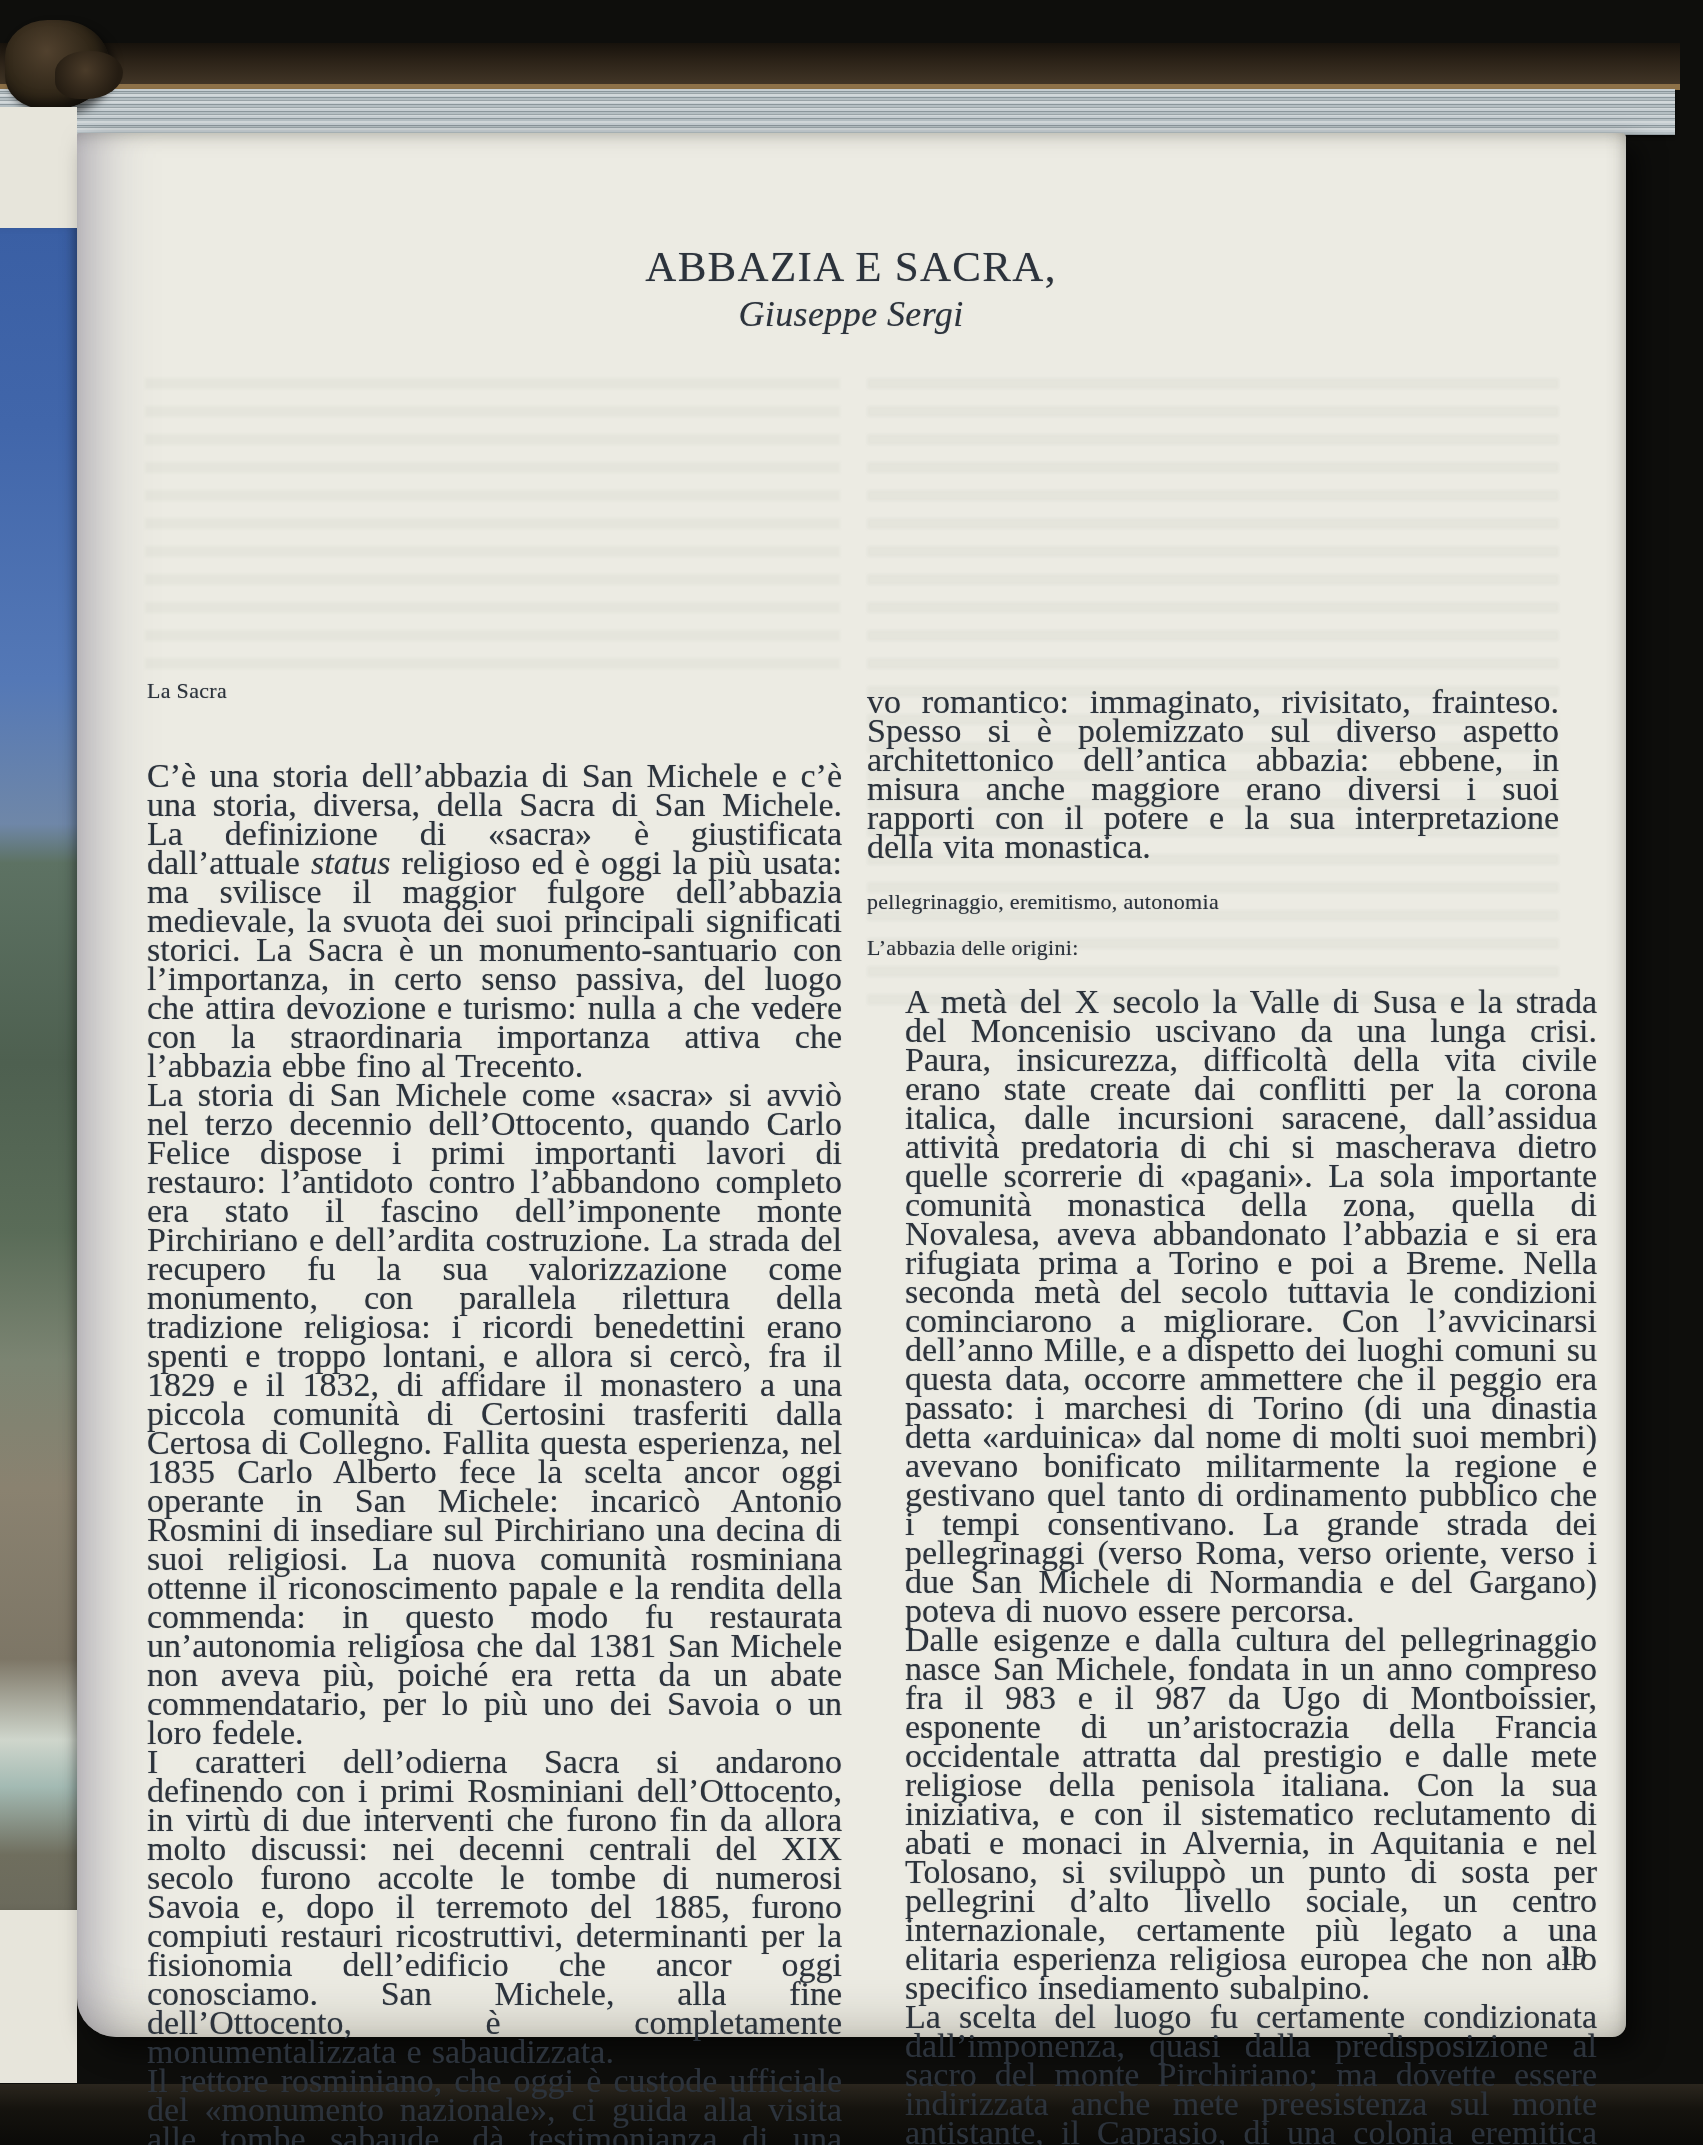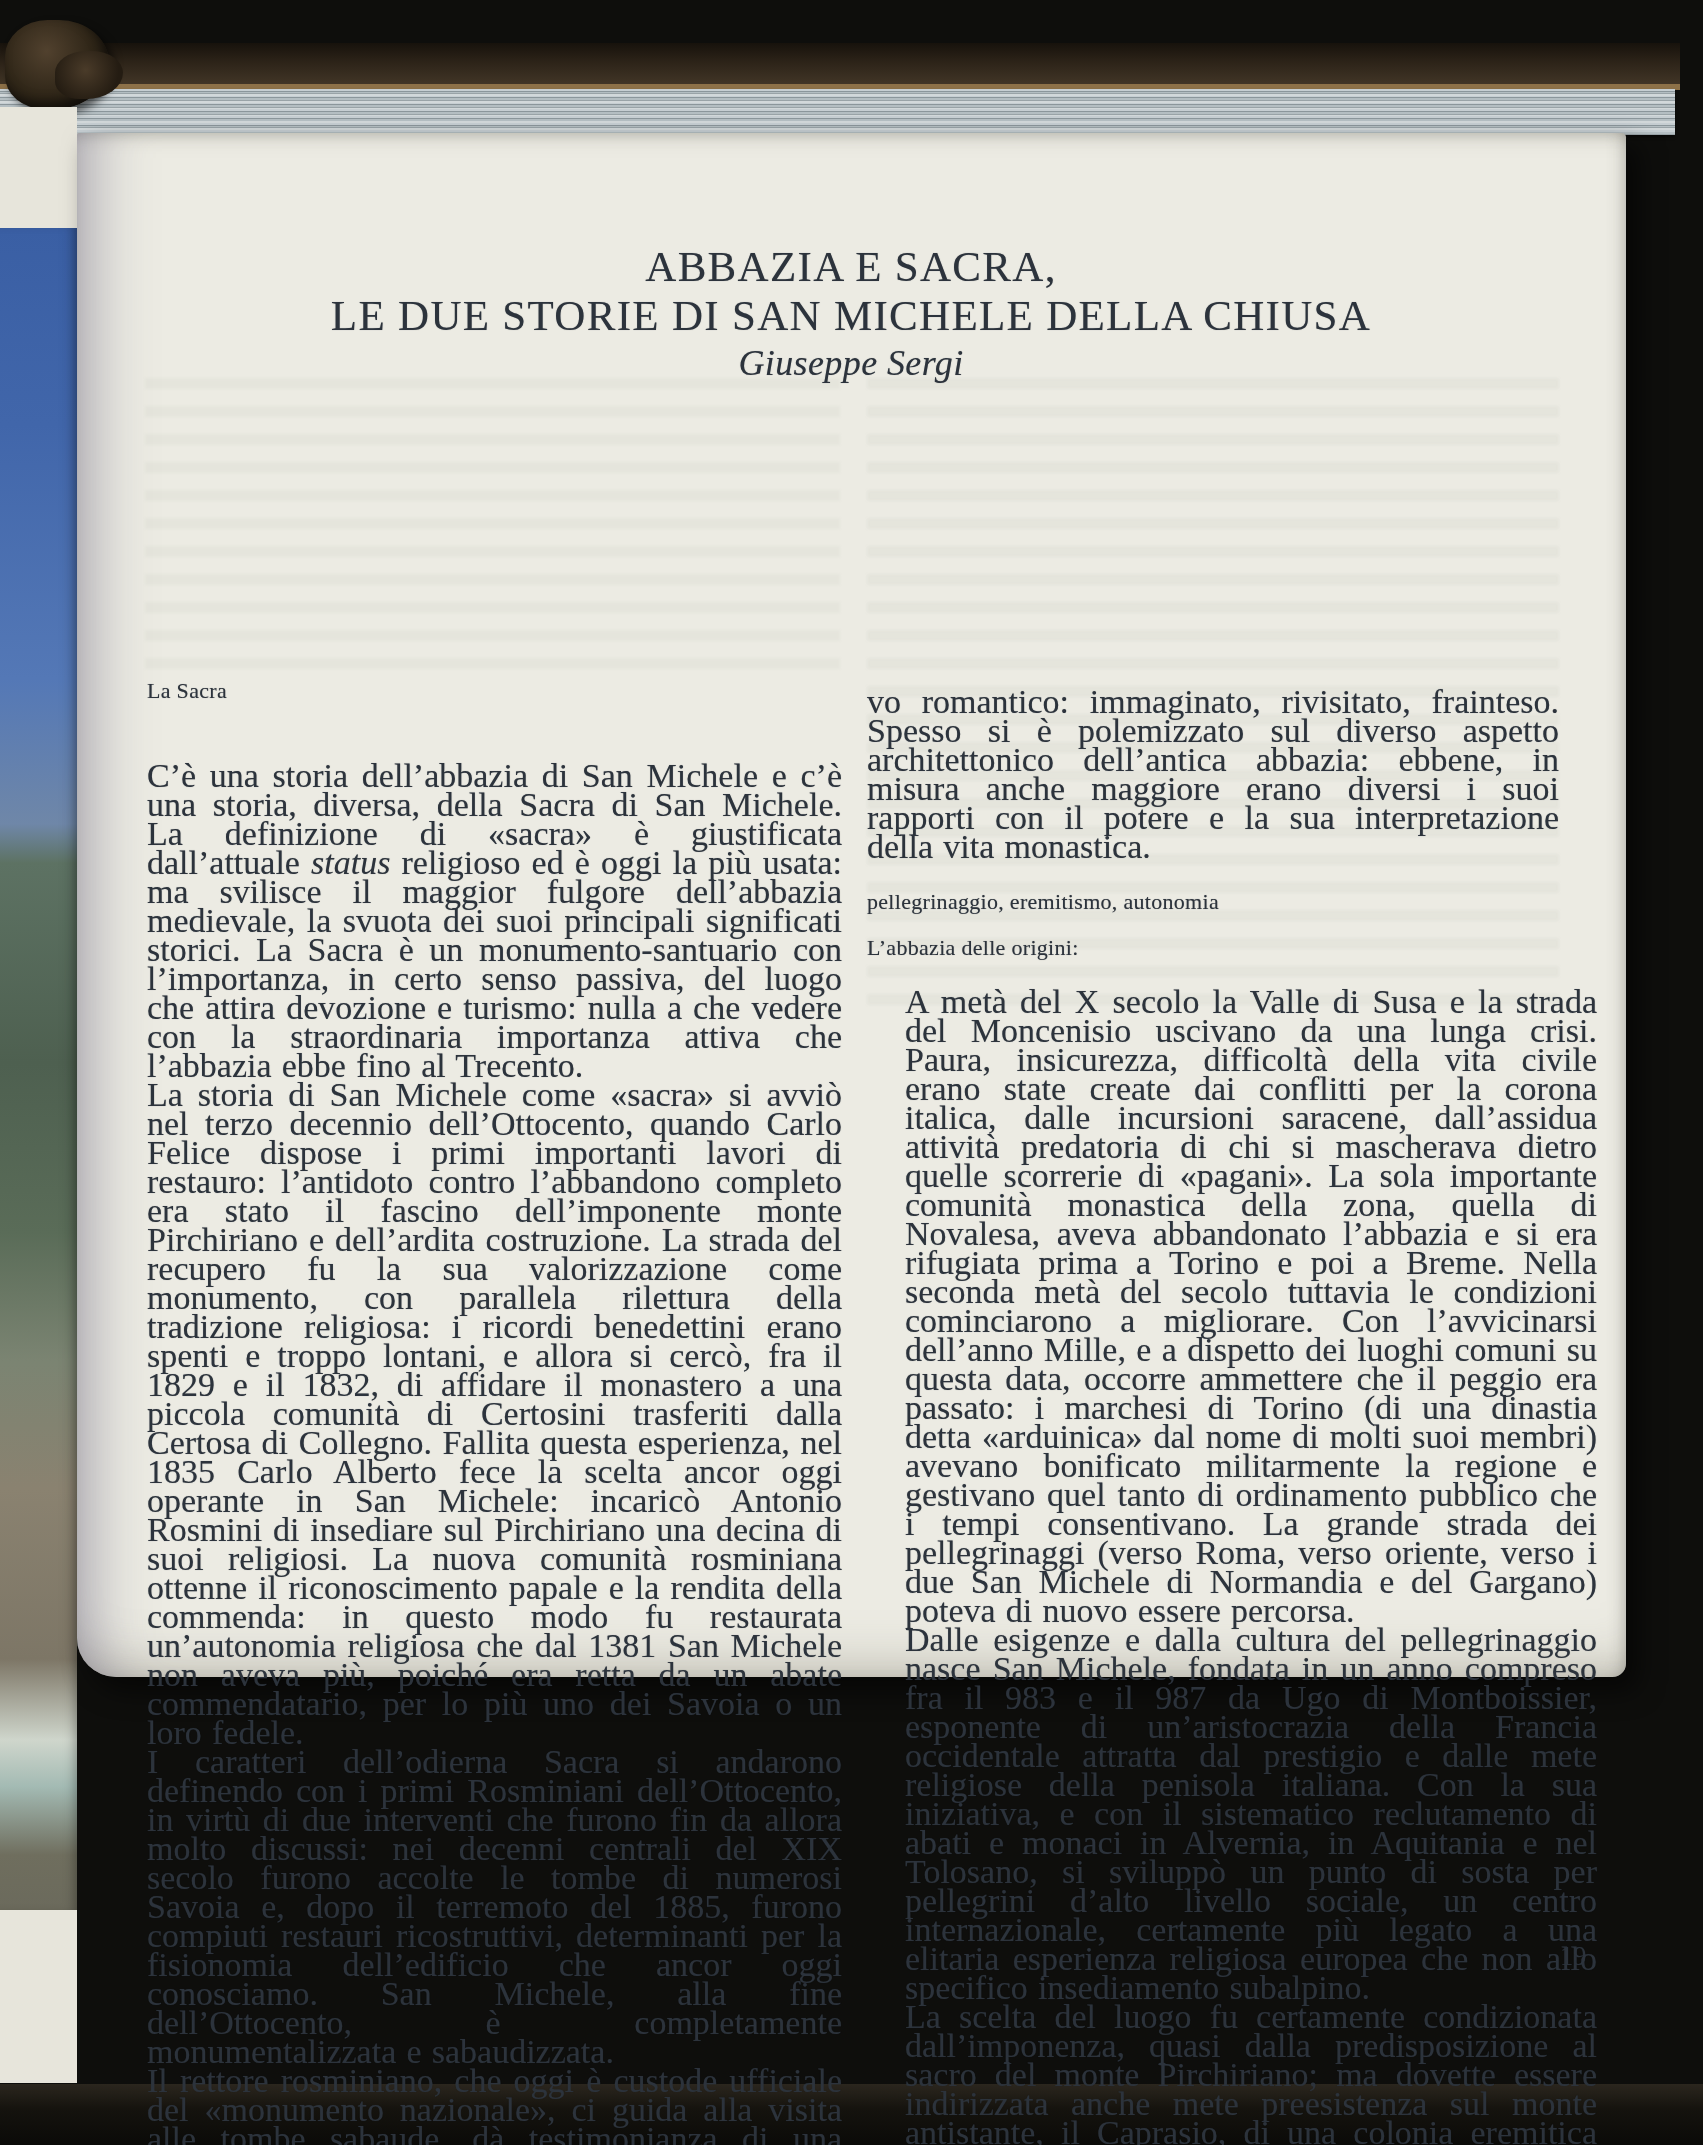--- a/index.html
+++ b/index.html
@@ -26,21 +26,21 @@
   .verso{position:absolute;left:0;top:107px;width:77px;height:1976px;background:#e7e5db;}
   .verso-photo{position:absolute;left:0;top:121px;width:100%;height:1682px;
     background:linear-gradient(180deg,
       #3a5fa4 0px,#4166aa 196px,#5478b6 451px,#6f87a8 596px,
       #5d7263 635px,#4e6050 835px,#5a6c58 1005px,#7b8472 1133px,
       #8a8270 1261px,#7d7666 1431px,#cfd6cc 1512px,#a3bab3 1559px,
       #6f6e5e 1627px,#6b6a5c 1682px);
     box-shadow:inset -8.5px 0 12px -6.8px rgba(0,0,0,.35);}
 
   
-  .page{position:absolute;left:77px;top:133px;width:1549px;height:1544px;
+  .page{position:absolute;left:77px;top:133px;width:1549px;height:1904px;
     background:var(--paper,#ecebe3);
     border-radius:1.7px 4.3px 13.6px 39px;
     box-shadow:
       inset 60px 0 60px -47px rgba(95,92,120,.50),
       inset -8.5px 0 17px -8.5px rgba(60,60,55,.35),
       inset 0 -47px 55px -41px rgba(115,110,92,.40),
       inset 0 13.6px 19px -13.6px rgba(120,118,105,.45),
       12px 13.6px 25.6px rgba(0,0,0,.55);}
 
   .ghost{position:absolute;filter:blur(1.7px);opacity:.55;
@@ -75,21 +75,20 @@
 
   <div class="floor"></div>
 
   <div class="page">
 
     <div class="ghost" style="left:68px;top:245px;width:695px;height:295px;"></div>
     <div class="ghost" style="left:790px;top:245px;width:692px;height:629px;opacity:.6;"></div>
 
     <div class="title-block ink">
       <div class="title-line">ABBAZIA E SACRA,</div>
-      <div class="title-line">LE DUE STORIE DI SAN MICHELE DELLA CHIUSA</div>
       <div class="author">Giuseppe Sergi</div>
     </div>
 
     <div class="col-heading ink" style="left:70px;top:535px;">La Sacra</div>
 
     <div class="col body-text ink" style="left:70px;top:628px;width:695px;">
       <p><span>C’è una storia dell’abbazia di San Michele e c’è una storia, diversa, della Sacra di San Michele. La definizione di «sacra» è giustificata dall’attuale </span><i>status</i><span> religioso ed è oggi la più usata: ma svilisce il maggior fulgore dell’abbazia medievale, la svuota dei suoi principali significati storici. La Sacra è un monumento-santuario con l’importanza, in certo senso passiva, del luogo che attira devozione e turismo: nulla a che vedere con la straordinaria importanza attiva che l’abbazia ebbe fino al Trecento.</span></p>
       <p>La storia di San Michele come «sacra» si avviò nel terzo decennio dell’Ottocento, quando Carlo Felice dispose i primi importanti lavori di restauro: l’antidoto contro l’abbandono completo era stato il fascino dell’imponente monte Pirchiriano e dell’ardita costruzione. La strada del recupero fu la sua valorizzazione come monumento, con parallela rilettura della tradizione religiosa: i ricordi benedettini erano spenti e troppo lontani, e allora si cercò, fra il 1829 e il 1832, di affidare il monastero a una piccola comunità di Certosini trasferiti dalla Certosa di Collegno. Fallita questa esperienza, nel 1835 Carlo Alberto fece la scelta ancor oggi operante in San Michele: incaricò Antonio Rosmini di insediare sul Pirchiriano una decina di suoi religiosi. La nuova comunità rosminiana ottenne il riconoscimento papale e la rendita della commenda: in questo modo fu restaurata un’autonomia religiosa che dal 1381 San Michele non aveva più, poiché era retta da un abate commendatario, per lo più uno dei Savoia o un loro fedele.</p>
       <p>I caratteri dell’odierna Sacra si andarono definendo con i primi Rosminiani dell’Ottocento, in virtù di due interventi che furono fin da allora molto discussi: nei decenni centrali del XIX secolo furono accolte le tombe di numerosi Savoia e, dopo il terremoto del 1885, furono compiuti restauri ricostruttivi, determinanti per la fisionomia dell’edificio che ancor oggi conosciamo. San Michele, alla fine dell’Ottocento, è completamente monumentalizzata e sabaudizzata.</p>
       <p>Il rettore rosminiano, che oggi è custode ufficiale del «monumento nazionale», ci guida alla visita alle tombe sabaude, dà testimonianza di una scelta di preghiera e di povertà, è simbolo della sintesi di elementi diversi ed è tramite con il passato: ma è un passato ottocentesco, più che medievale. Del resto, è noto, l’Ottocento fu il secolo di un medioe-</p>

